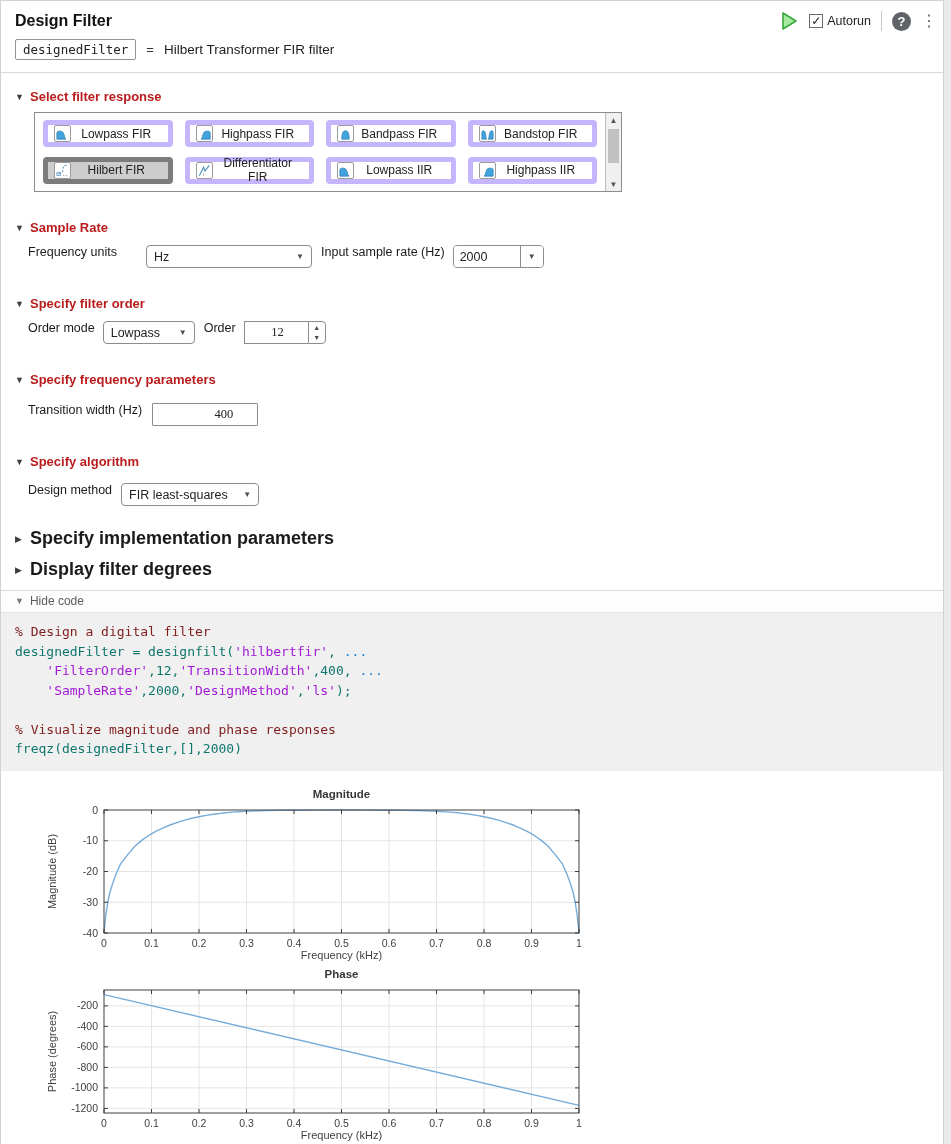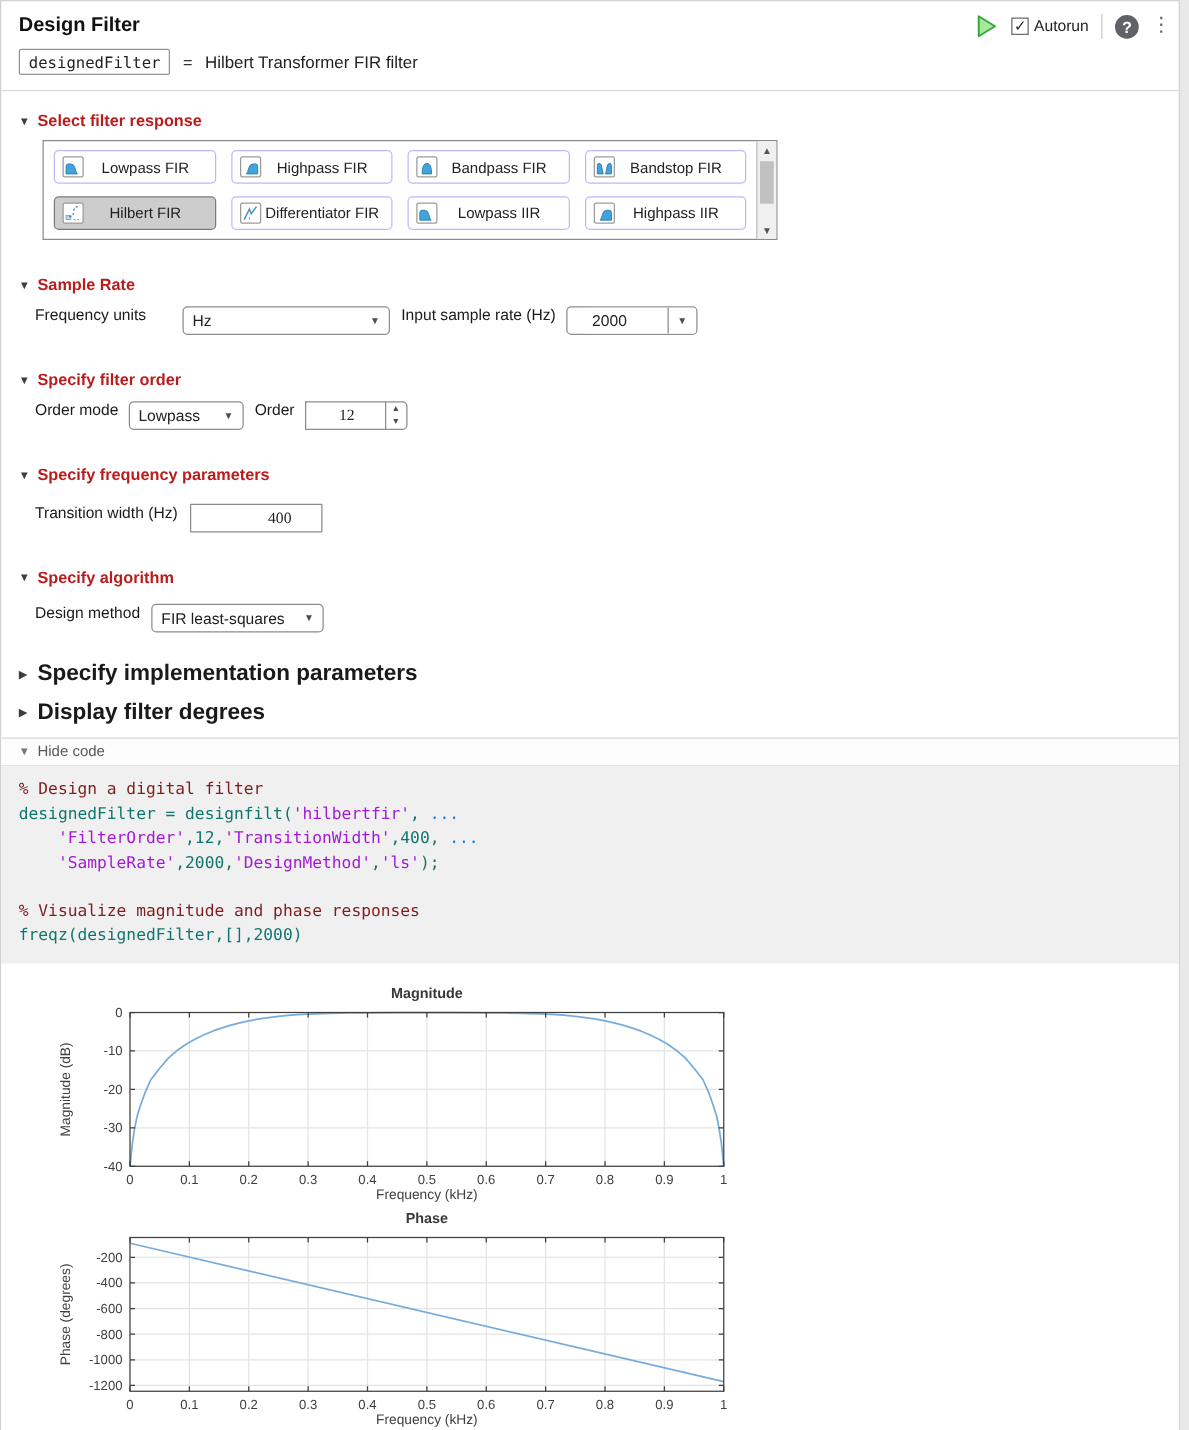--- a/index.html
+++ b/index.html
@@ -29,38 +29,38 @@
   .panel { padding:16px 14px 0 14px; }
   .sect-h { display:flex; align-items:center; gap:6px; cursor:pointer; }
   .sect-h .tri { font-size:9px; color:#3d3d3d; width:9px; }
   .sect-h .lbl { font-size:13px; font-weight:bold; color:#b91c1c; }
 
   
   .gallery { margin:8px 0 0 19px; width:588px; height:80px; border:1px solid #8c8c8c; background:#fff;
              display:flex; }
   .gal-grid { flex:1; display:grid; grid-template-columns:repeat(4,1fr); grid-template-rows:1fr 1fr;
               gap:9px 12px; padding:7px 8px; }
-  .gal-btn { display:flex; align-items:center; border:1px solid #c4b5fd; border-radius:4px; background:#fff;
+  .gal-btn { display:flex; align-items:center; border:5px solid #c4b5fd; border-radius:4px; background:#fff;
              height:27px; padding:0 6px; cursor:pointer; }
   .gal-btn.sel { background:#cdcdcd; border-color:#7c7c7c; }
   .gal-btn .glabel { flex:1; text-align:center; font-size:12px; color:#222; }
   .gal-icon { width:17px; height:17px; border:1px solid #9b9b9b; border-radius:2px; background:#fff; flex:0 0 auto; }
   .sbar { width:16px; border-left:1px solid #bdbdbd; background:#f0f0f0; display:flex; flex-direction:column;
           align-items:center; }
   .sbar .arr { height:14px; font-size:8px; color:#555; display:flex; align-items:center; justify-content:center; cursor:pointer; }
   .sbar .track { flex:1; width:100%; position:relative; }
   .sbar .thumb { position:absolute; top:2px; left:2px; right:2px; height:34px; background:#c1c1c1; cursor:pointer; }
 
   
   .row { display:flex; margin:10px 0 0 13px; }
   .clabel { font-size:12.5px; color:#1a1a1a; }
   .dd { height:23px; border:1px solid #8c8c8c; border-radius:4px; background:#fff; display:flex;
         align-items:center; padding:0 7px; font-size:12.5px; color:#222; cursor:pointer; }
   .dd .dda { margin-left:auto; font-size:8px; color:#4d4d4d; padding-left:6px; }
-  .combo { display:flex; height:23px; border:1px solid #8c8c8c; border-radius:4px; background:#fff; overflow:hidden;padding-left:14px; }
+  .combo { display:flex; height:23px; border:1px solid #8c8c8c; border-radius:4px; background:#fff; overflow:hidden; }
   .combo input { border:none; outline:none; width:66px; padding:0 6px; font-size:12.5px; color:#222;
                  font-family:"Liberation Sans", sans-serif; }
   .combo .dbtn { width:23px; border-left:1px solid #8c8c8c; background:#fff; display:flex; align-items:center;
                  justify-content:center; font-size:8px; color:#4d4d4d; cursor:pointer; }
   .numin { height:23px; border:1px solid #8c8c8c; background:#fff; font-size:12.5px; color:#222;
            text-align:right; padding:0 24px; outline:none; font-family:Liberation Serif, serif; }
   .spinbox { display:flex; height:23px; }
   .spinbox .numin { width:64px; border-radius:0; border-right:none; }
   .spin { width:18px; border:1px solid #8c8c8c; border-radius:0 4px 4px 0; background:#fff; display:flex;
           flex-direction:column; }

